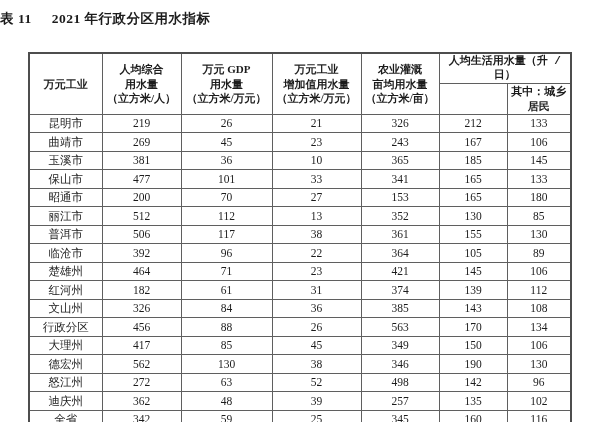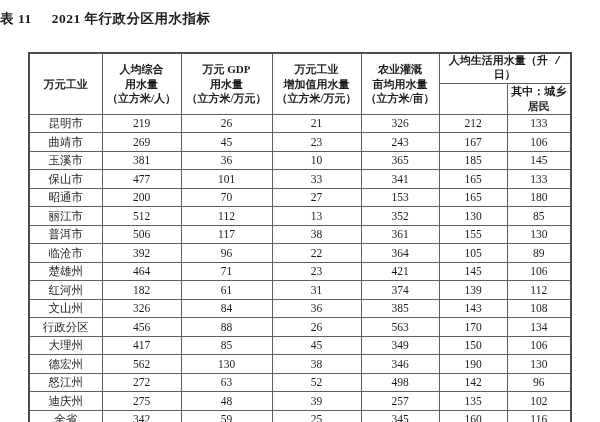--- a/index.html
+++ b/index.html
@@ -236,21 +236,21 @@
           <td>怒江州</td>
           <td>272</td>
           <td>63</td>
           <td>52</td>
           <td>498</td>
           <td>142</td>
           <td>96</td>
         </tr>
         <tr>
           <td>迪庆州</td>
-          <td>275</td>
+          <td>362</td>
           <td>48</td>
           <td>39</td>
           <td>257</td>
           <td>135</td>
           <td>102</td>
         </tr>
         <tr>
           <td>全省</td>
           <td>342</td>
           <td>59</td>

